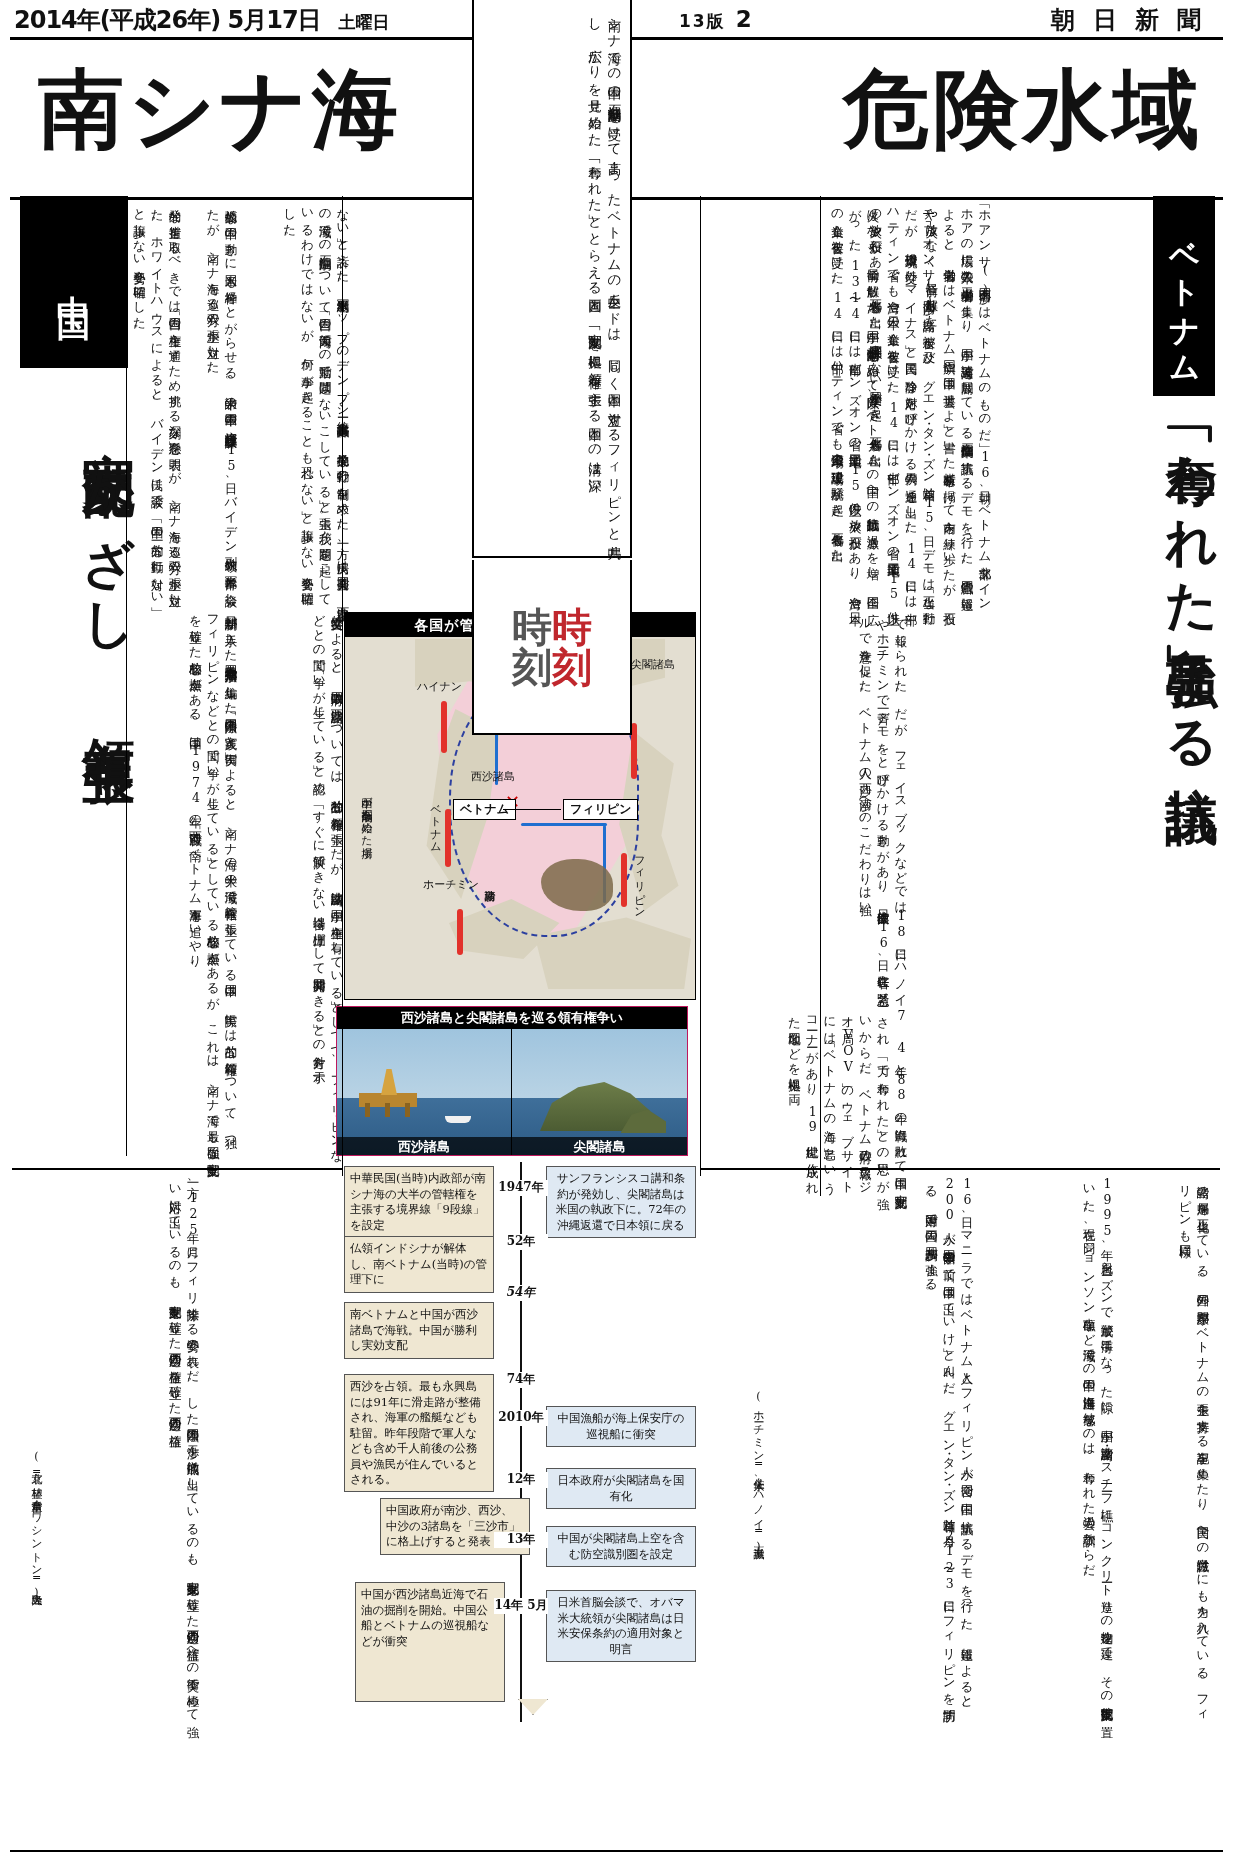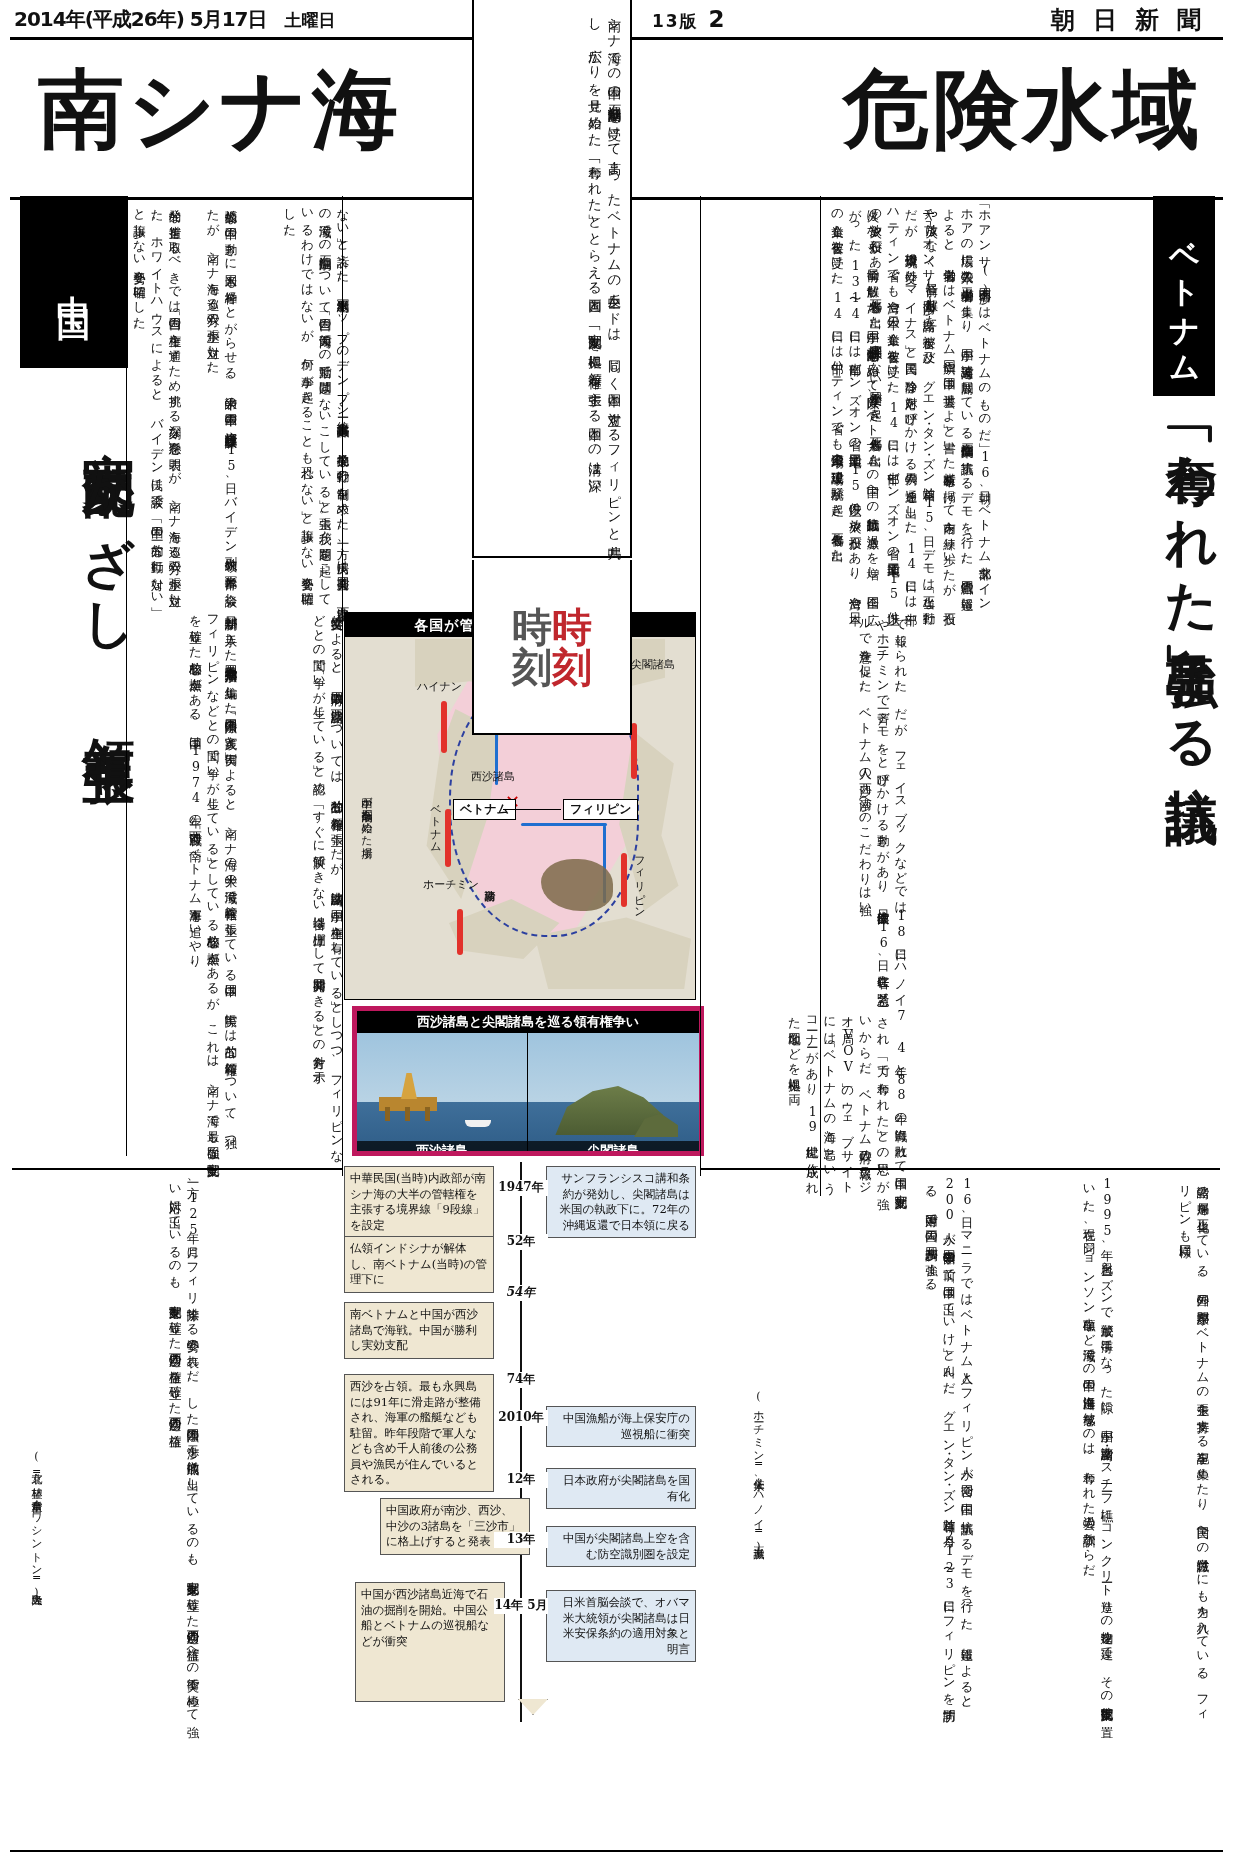--- a/index.html
+++ b/index.html
@@ -10,21 +10,21 @@
     color:#111;
     overflow:hidden;
   }
   .page { position:absolute; inset:0; padding:6px 10px; }
 
   
   .masthead {
     display:flex; align-items:center; justify-content:space-between;
     border-bottom:3px solid #000; padding:0 4px 4px 4px; height:34px;
   }
-  .md-date { font-size:20px; font-weight:bold; letter-spacing:-1px; }
+  .md-date { font-size:24px; font-weight:bold; letter-spacing:-1px; }
   .md-weekday { font-size:17px; font-weight:bold; margin-left:18px; }
   .md-edition { font-size:17px; font-weight:bold; letter-spacing:2px; }
   .md-page { font-size:23px; font-weight:bold; margin:0 10px; }
   .md-title { font-size:24px; font-weight:bold; letter-spacing:18px; }
 
   
   .headband { position:relative; height:160px; border-bottom:3px solid #000; }
   .hl-left, .hl-right {
     position:absolute; top:12px;
     font-size:86px; font-weight:bold; letter-spacing:4px;
@@ -130,22 +130,22 @@
   }
   .mnote2 {
     position:absolute; left:4px; top:176px; width:24px;
     writing-mode:vertical-rl; text-orientation:upright;
     font-size:11px; line-height:1.3; font-family:"DejaVu Serif", serif;
   }
   .arrowline { position:absolute; height:1px; background:#000; }
 
   
   .photobox {
-    position:absolute; left:352px; top:1006px; width:352px; height:150px;
-    border:5px solid #be185d; overflow:hidden;
+    position:absolute; left:336px; top:1006px; width:352px; height:150px;
+    border:1px solid #be185d; overflow:hidden;
   }
   .photo-title {
     position:absolute; left:0; top:0; width:100%; height:22px; background:#000;
     color:#fff; font-size:13px; font-weight:bold; text-align:center; line-height:22px;
     font-family:"DejaVu Serif", serif; z-index:3;
   }
   .ph { position:absolute; top:22px; width:50%; height:128px; overflow:hidden; }
   .ph.left { left:0; border-right:1px solid #000; }
   .ph.right { left:50%; }
   .ph-sky { position:absolute; inset:0; background:linear-gradient(#9fc4de,#cfe0ea); }
@@ -177,21 +177,21 @@
   .tl-year {
     position:absolute; left:150px; width:54px; text-align:center;
     font-size:12px; font-weight:bold; font-family:"DejaVu Serif", serif;
     background:#fff; line-height:1.15; padding:1px 0; z-index:3;
   }
   .tl-item {
     position:absolute; width:150px; font-size:11.5px; line-height:1.35;
     font-family:"DejaVu Serif", serif; padding:4px 5px; border:1px solid #555;
   }
   .tl-left { left:0; background:#efe7d2; text-align:left; }
-  .tl-right { left:202px; background:#dfe9f3; text-align:right; }
+  .tl-right { left:202px; background:#dfe9f3; text-align:center; }
   .tl-arrowdown {
     position:absolute; left:162px; bottom:-14px; width:30px; height:16px;
     background:#efe7d2; border:1px solid #555; border-top:none;
     clip-path:polygon(0 0,100% 0,50% 100%);
   }
 
   
   .btmrule { position:absolute; left:10px; right:10px; height:2px; background:#000; }
 
   .signature { font-size:11px; }

